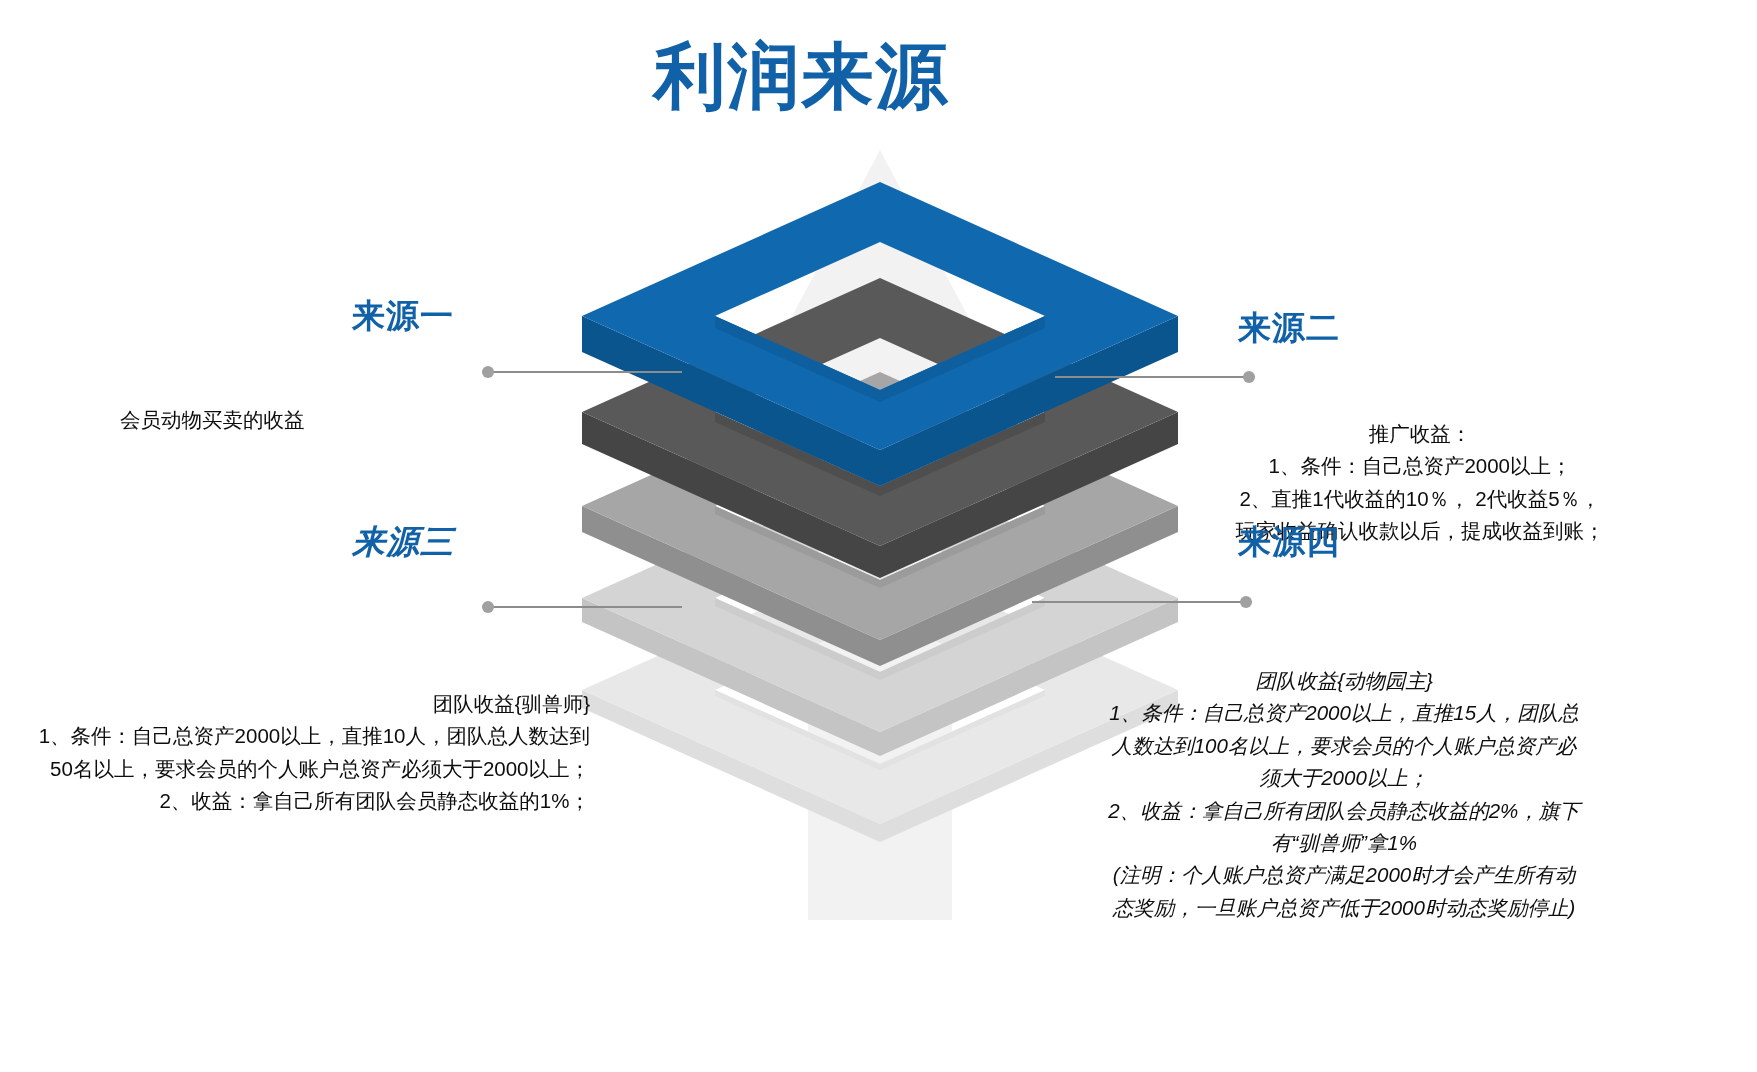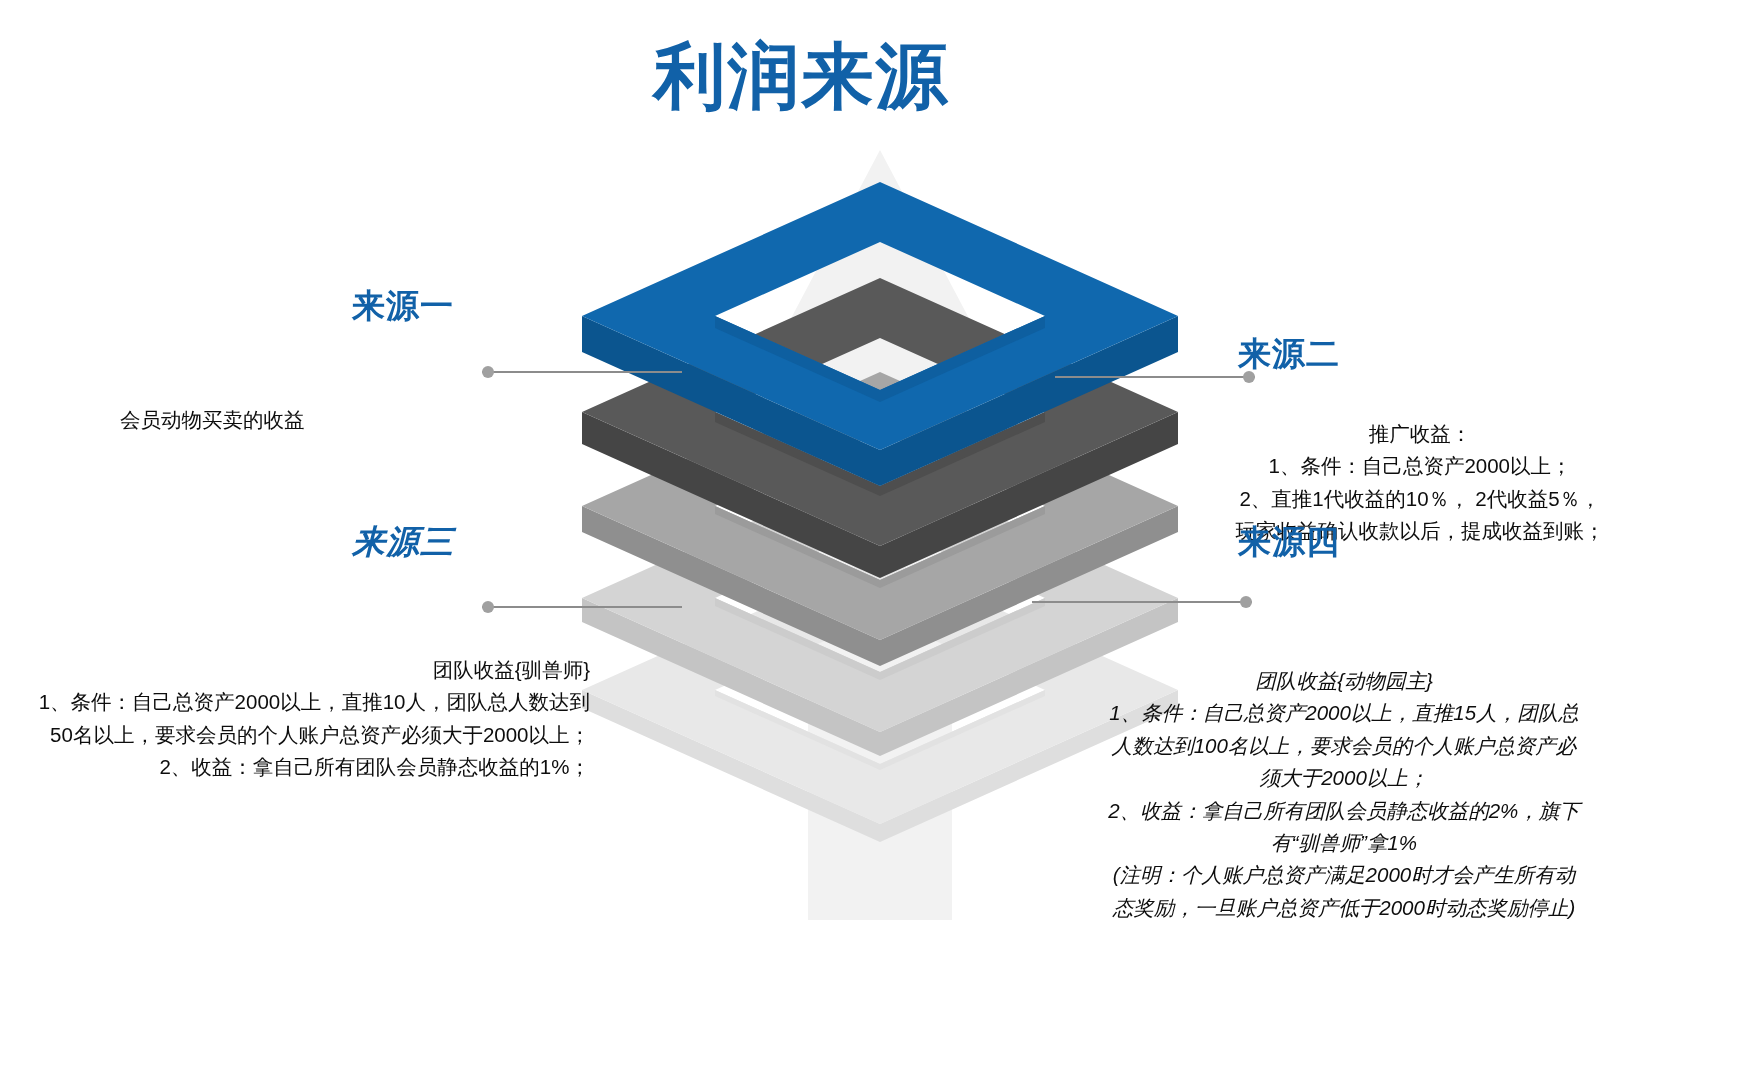--- a/index.html
+++ b/index.html
@@ -48,22 +48,22 @@
 
   
   .source-heading {
     position: absolute;
     font-size: 33px;
     font-weight: bold;
     color: #1161A8;
     letter-spacing: 1px;
     white-space: nowrap;
   }
-  #source-1-heading { left: 352px;  top: 284px; }
-  #source-2-heading { left: 1238px; top: 332px; }
+  #source-1-heading { left: 352px;  top: 294px; }
+  #source-2-heading { left: 1238px; top: 306px; }
   #source-3-heading { left: 352px;  top: 520px; font-style: italic; }
   #source-4-heading { left: 1238px; top: 520px; }
 
   
   .connector {
     position: absolute;
     height: 12px;
   }
   .connector .line {
     position: absolute;
@@ -103,21 +103,21 @@
     width: 340px;
   }
   #source-2-body {
     left: 1185px;
     top: 418px;
     width: 470px;
     text-align: center;
   }
   #source-3-body {
     left: 30px;
-    top: 654px;
+    top: 688px;
     width: 560px;
     text-align: right;
   }
   #source-4-body {
     left: 1104px;
     top: 665px;
     width: 480px;
     text-align: center;
     font-style: italic;
   }

